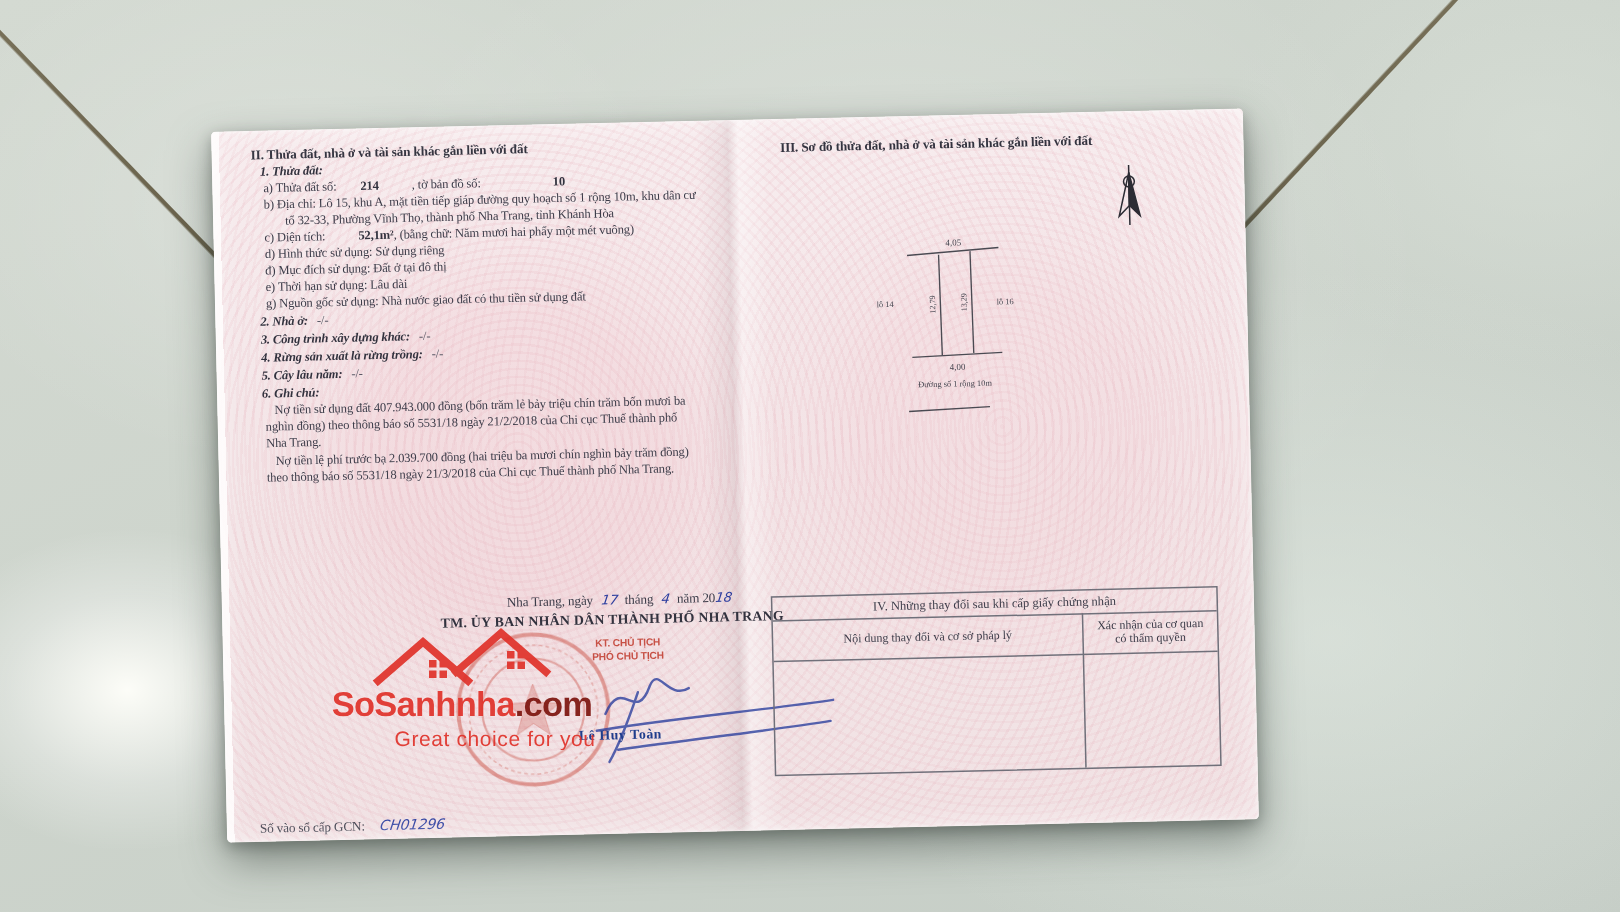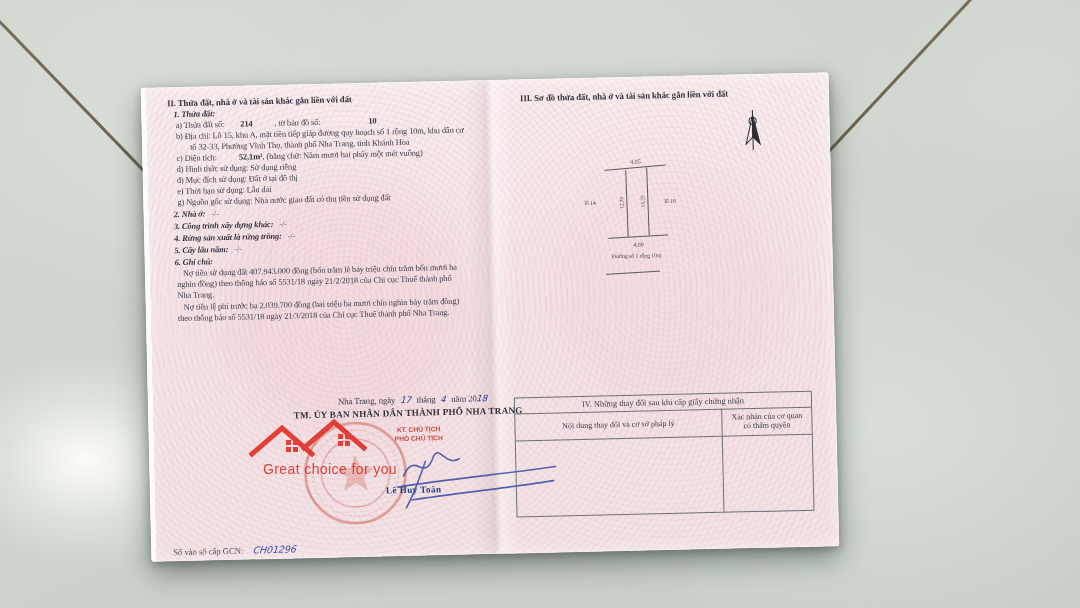--- a/index.html
+++ b/index.html
@@ -191,16 +191,17 @@
         <rect x="38" y="26" width="5" height="5"></rect>
           <rect x="45" y="26" width="5" height="5"></rect>
         <rect x="38" y="33" width="5" height="5"></rect>
           <rect x="45" y="33" width="5" height="5"></rect>
         <rect x="90" y="20" width="5" height="5"></rect>
           <rect x="97" y="20" width="5" height="5"></rect>
         <rect x="90" y="27" width="5" height="5"></rect>
           <rect x="97" y="27" width="5" height="5"></rect>
       </g>
     </svg>
+    <div class="wm-brand"><span>SoSanhnha</span><span class="wm-tld">.com</span></div>
     <div class="wm-tag">Great choice for you</div>
   </div>
 
 </div>
 
 </body></html>

